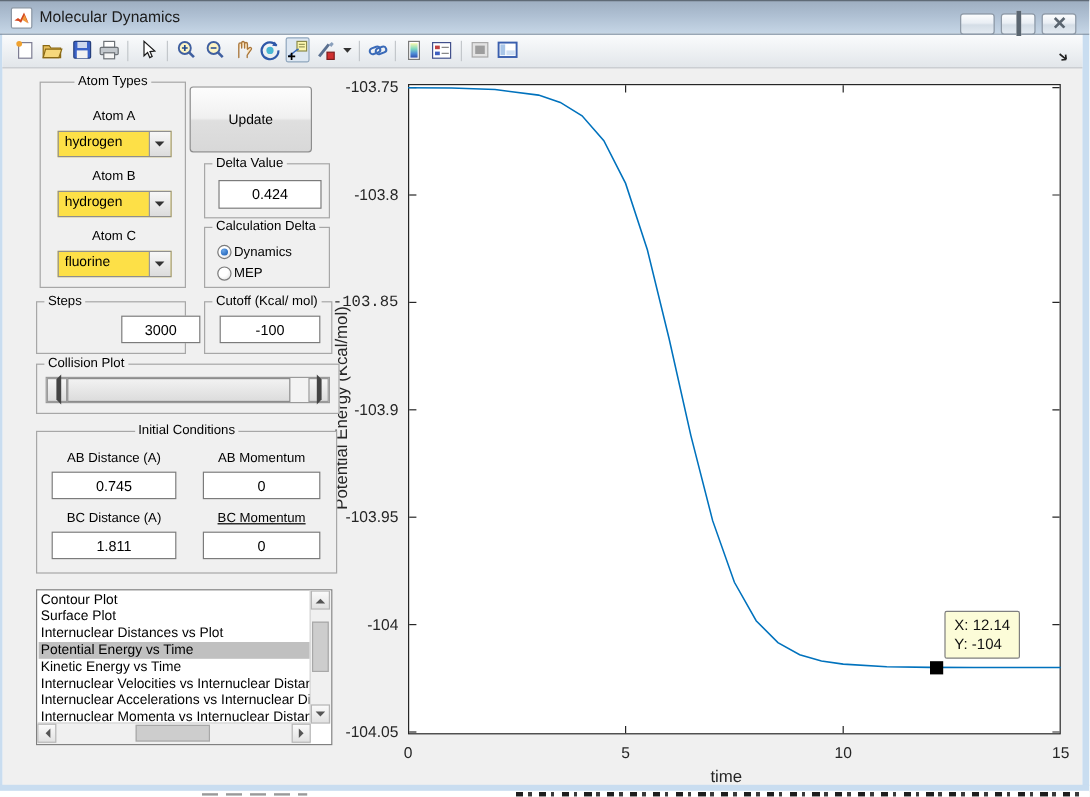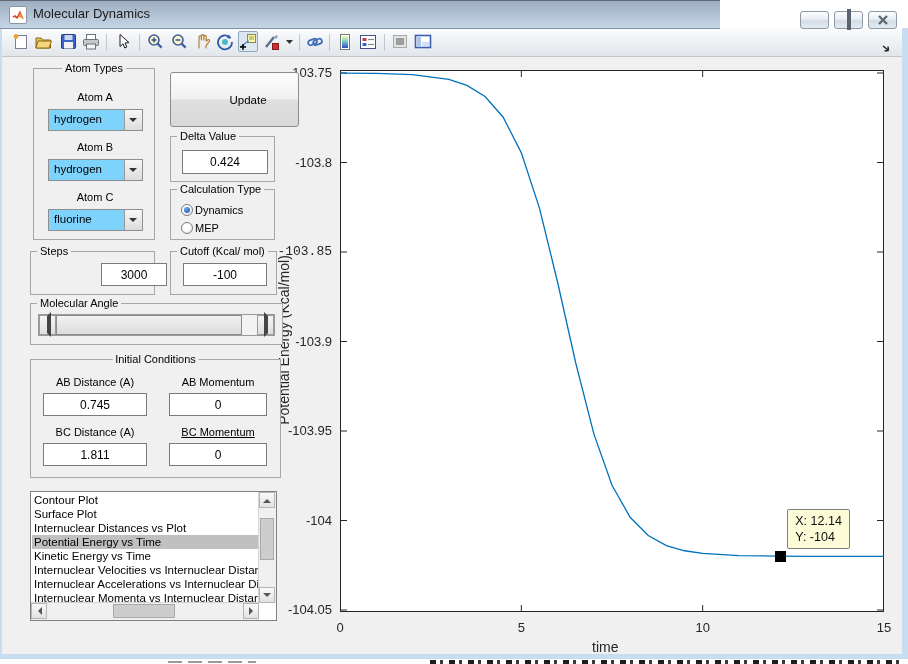--- a/index.html
+++ b/index.html
@@ -1,20 +1,20 @@
 <!DOCTYPE html>
 <html><head>
 <meta charset="utf-8">
 <style>
   html,body{margin:0;padding:0;}
   #win{position:relative;width:908px;height:664px;background:#ffffff;overflow:hidden;
        font-family:"Liberation Sans",sans-serif;-webkit-font-smoothing:antialiased;}
   
   .frame-border{position:absolute;background:#c9ddf0;z-index:0;}
-  #titlebar{position:absolute;left:0;top:0;width:720px;height:28px;z-index:6;
+  #titlebar{position:absolute;left:0;top:0;width:908px;height:28px;z-index:6;
     background:linear-gradient(#9dadc0 0%,#aebfd2 45%,#c6d6e6 100%);
     border-bottom:1px solid #8091a3;box-shadow:inset 0 1px 0 #5f6a76;}
   #app-icon{position:absolute;left:9px;top:6px;width:16px;height:16px;background:#fff;
     border:1px solid #8a96a4;border-radius:2px;}
   #app-icon svg{position:absolute;left:1px;top:1px;}
   #title-text{position:absolute;left:33px;top:6px;font-size:13px;color:#1c1c1c;}
   .winbtn{position:absolute;top:11px;width:29px;height:18px;border:1px solid #8e99a6;border-radius:3px;
     background:linear-gradient(#fcfdfe,#e9eef4 45%,#d4dde6 55%,#e3eaf2);box-sizing:border-box;}
   .winbtn .glyph{position:absolute;left:50%;top:50%;transform:translate(-50%,-50%);}
   #btn-min{left:800px;} #btn-restore{left:834px;} #btn-close{left:868px;}
@@ -42,21 +42,21 @@
   #dt-marker{position:absolute;width:11px;height:11px;background:#000;z-index:3;}
   #datatip{position:absolute;background:#fcfcd8;border:1px solid #7f7f7f;border-radius:2px;
     padding:3px 7px;font-size:12.5px;color:#111;line-height:16px;z-index:4;pointer-events:auto;}
   
   .gbox{position:absolute;border:1px solid #a7a7a7;background:#f0f0f0;z-index:3;box-sizing:border-box;}
   .gtitle{position:absolute;top:-7px;font-size:11px;color:#000;background:#f0f0f0;padding:0 3px;white-space:nowrap;}
   .gtitle.center{left:50%;transform:translateX(-50%);} .gtitle.left{left:6px;}
   .lbl{position:absolute;font-size:11px;color:#000;text-align:center;}
   .edit{position:absolute;border:1px solid #7b7b7b;background:#fff;font-size:12px;text-align:center;
     font-family:"Liberation Sans",sans-serif;padding:4px;box-sizing:border-box;}
-  .combo{position:absolute;height:22px;border:1px solid #8f8f8f;background:#7dd3fc;box-sizing:border-box;z-index:4;}
+  .combo{position:absolute;height:22px;border:1px solid #8f8f8f;background:#fde047;box-sizing:border-box;z-index:4;}
   .combo .cval{position:absolute;left:5px;top:3px;font-size:11.5px;color:#000;}
   .combo .cbtn{position:absolute;right:0;top:0;width:17px;height:20px;border-left:1px solid #9a9a9a;
     background:linear-gradient(#f7f7f7,#dcdcdc);}
   .tri-d{position:absolute;left:4px;top:8px;width:0;height:0;border:4px solid transparent;border-top-color:#333;}
   .btn{position:absolute;border:1px solid #8d8d8d;border-radius:3px;z-index:3;
     background:linear-gradient(#fdfdfd,#f0f0f0 48%,#dfdfdf 52%,#d8d8d8);
     font-size:11.5px;color:#000;display:flex;align-items:center;justify-content:center;}
   .radio-row{position:absolute;height:14px;display:flex;align-items:flex-end;gap:2px;z-index:4;}
   .radio{width:12px;height:12px;border-radius:50%;border:1px solid #7b7b7b;box-sizing:border-box;
     background:radial-gradient(circle at 35% 30%,#ffffff 45%,#d9d9d9);position:relative;}
@@ -164,29 +164,29 @@
     </div>
     <div class="lbl" style="left:0;top:122px;width:122px;">Atom C</div>
     <div class="combo" style="left:14px;top:140px;width:95px;">
       <span class="cval">fluorine</span>
       <span class="cbtn">
           <span class="tri-d"></span>
         </span>
     </div>
   </div>
 
-  <div class="btn" style="left:170px;top:72px;width:100px;height:53px;padding-left:27px;">Update</div>
+  <div class="btn" style="left:158px;top:72px;width:100px;height:53px;">Update</div>
 
   <div class="gbox" style="left:170px;top:136px;width:105px;height:46px;">
     <span class="gtitle left">Delta Value</span>
     <input class="edit" style="left: 11px; top: 13px; width: 86px; height: 24px;" value="0.424">
   </div>
 
   <div class="gbox" style="left:170px;top:189px;width:105px;height:51px;">
-    <span class="gtitle left">Calculation Type</span>
+    <span class="gtitle left">Calculation Delta</span>
     <div class="radio-row" style="left:10px;top:12px;">
       <span class="radio checked"></span>
       <span class="rlbl">Dynamics</span>
     </div>
     <div class="radio-row" style="left:10px;top:30px;">
       <span class="radio"></span>
       <span class="rlbl">MEP</span>
     </div>
   </div>
 
@@ -194,21 +194,21 @@
     <span class="gtitle left">Steps</span>
     <input class="edit" style="left: 44px; top: 11px; width: 66px; height: 23px; margin-left: 26px;" value="3000">
   </div>
 
   <div class="gbox" style="left:170px;top:251px;width:107px;height:44px;">
     <span class="gtitle left">Cutoff (Kcal/ mol)</span>
     <input class="edit" style="left: 12px; top: 11px; width: 84px; height: 23px;" value="-100">
   </div>
 
   <div class="gbox" style="left:30px;top:303px;width:253px;height:42px;">
-    <span class="gtitle left">Molecular Angle</span>
+    <span class="gtitle left">Collision Plot</span>
   </div>
   <div id="slider">
     <span class="sl-arrow" style="left:0;"><span class="tri-l"></span></span>
     <span class="sl-thumb"></span>
     <span class="sl-arrow" style="right:0;"><span class="tri-r"></span></span>
   </div>
 
   <div class="gbox" style="left:30px;top:359px;width:251px;height:119px;">
     <span class="gtitle center">Initial Conditions</span>
     <div class="lbl" style="left:12px;top:16px;width:104px;">AB Distance (A)</div>

